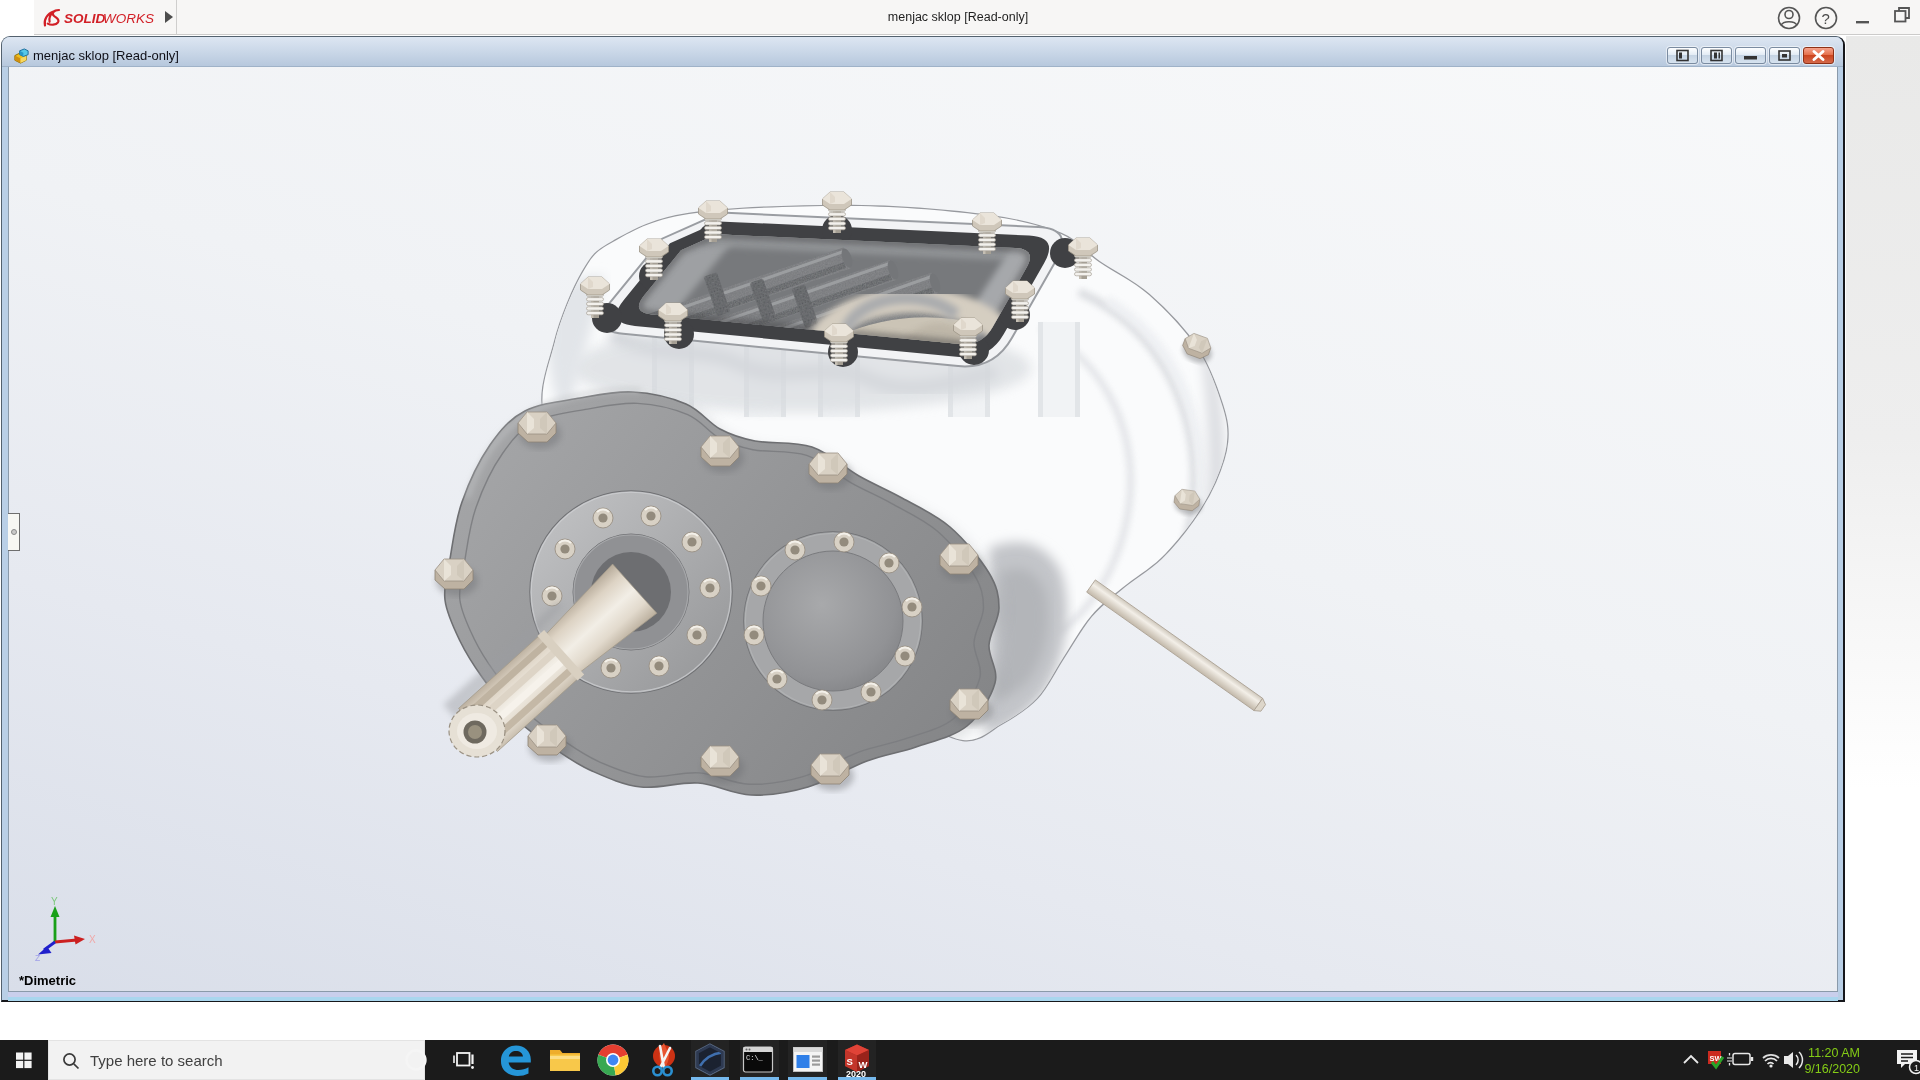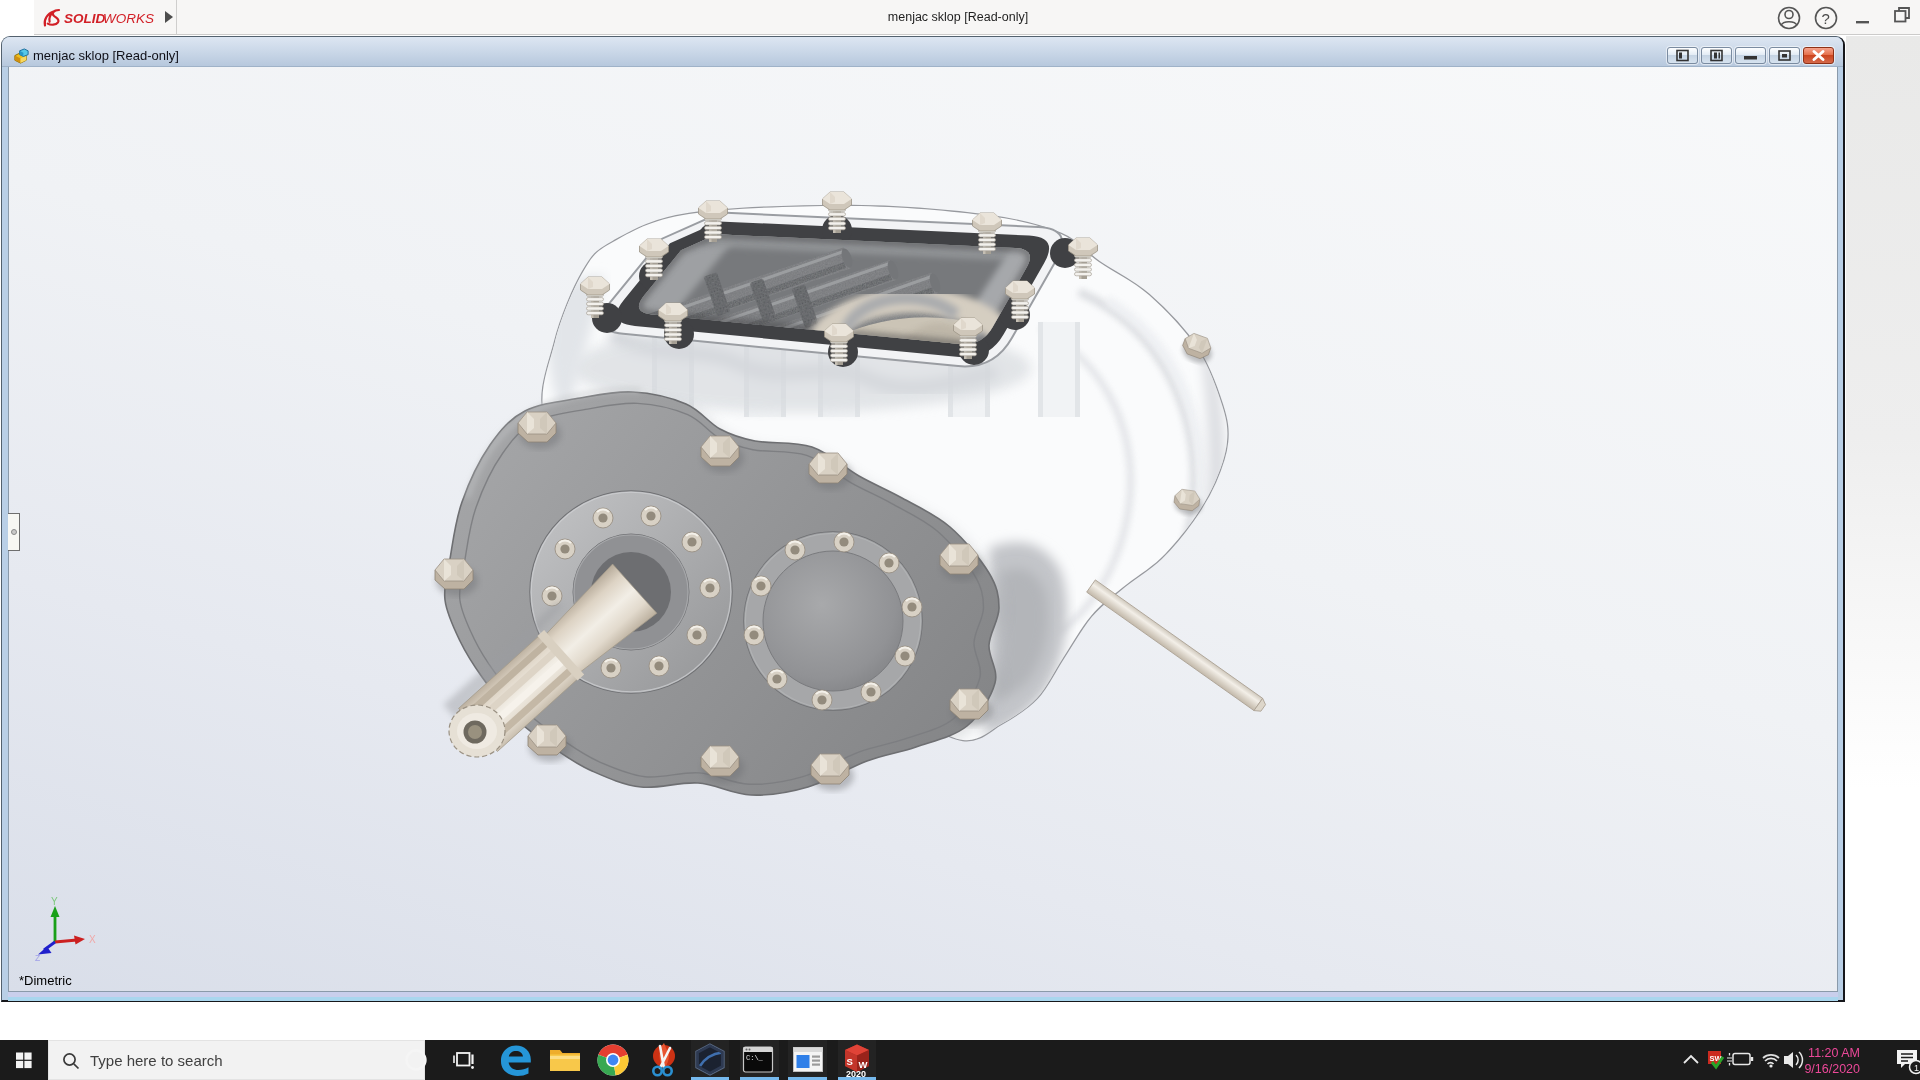--- a/index.html
+++ b/index.html
@@ -27,33 +27,33 @@
   .wbtn { position:absolute; top:10px; width:31px; height:17px; border:1px solid #7a8ba0; border-radius:3px;
     background:linear-gradient(to bottom,#fdfeff 0%,#e3ecf5 45%,#c5d4e4 50%,#d7e3ef 100%);
     box-shadow:0 0 0 1px rgba(255,255,255,.55); }
   .wbtn.red { background:linear-gradient(to bottom,#f5a28c 0%,#e5714c 45%,#cc4520 50%,#d4694a 100%);
     border-color:#8e3015; }
   .vp { position:absolute; left:6px; top:30px; width:1830px; height:925px;
     background:linear-gradient(197deg,#f8f9fa 0%,#f0f2f5 45%,#e6e9f0 72%,#d9dee9 100%);
     border:1px solid #8a9aaa; border-top:none; }
   .strip1 { position:absolute; left:6px; top:955px; width:1830px; height:5px; background:#c9cfec; }
   .strip2 { position:absolute; left:6px; top:960px; width:1830px; height:4px; background:#a9d6ee; }
-  .dimetric { position:absolute; left:10px; top:906px; font-size:13px; font-weight:normal; color:#000; }
+  .dimetric { position:absolute; left:10px; top:906px; font-size:13px; font-weight:bold; color:#000; }
   .splitter { position:absolute; left:6px; top:476px; width:12px; height:38px; background:#f7f7f3;
     border:1px solid #6e6e6e; border-left:none; }
   .splitter .dot { position:absolute; left:3px; top:15px; width:6px; height:6px; border-radius:50%;
     background:#c9c9c9; border:1px solid #8a8a8a; }
   .taskbar { position:absolute; left:0; top:1040px; width:1920px; height:40px; background:#1b1b1b; }
   .searchbox { position:absolute; left:48px; top:0px; width:377px; height:40px; background:#f2f2f2;
     border:1px solid #e3e3e3; }
   .searchbox .stxt { position:absolute; left:41px; top:0; height:40px; line-height:39px; font-size:15px; color:#404040; }
   .tbicon { position:absolute; top:0; width:44px; height:40px; }
   .runbar { position:absolute; top:37px; height:3px; background:#76b9ed; }
   .runbg { position:absolute; top:0; height:37px; background:#232323; }
-  .clock { position:absolute; left:1795px; top:5px; width:65px; text-align:right; color:#ec4899;
+  .clock { position:absolute; left:1795px; top:5px; width:65px; text-align:right; color:#84cc16;
     font-size:12.5px; line-height:16px; }
 </style>
 </head>
 <body>
   <div class="abs" style="left:1846px; top:36px; width:74px; height:1004px;
        background:linear-gradient(to bottom,#e9e9e8 0%,#eeeeee 40%,#ffffff 75%);"></div>
   <div class="topbar">
     <svg class="swlogo" width="130" height="28" viewBox="0 0 130 28">
       <g fill="none" stroke="#d22027" stroke-width="2.2" stroke-linecap="round">
         <path d="M4,21.5 C2.5,15.5 6.5,9.5 12.5,7.5 C9,11 7.8,15 8.6,17.8"></path>

